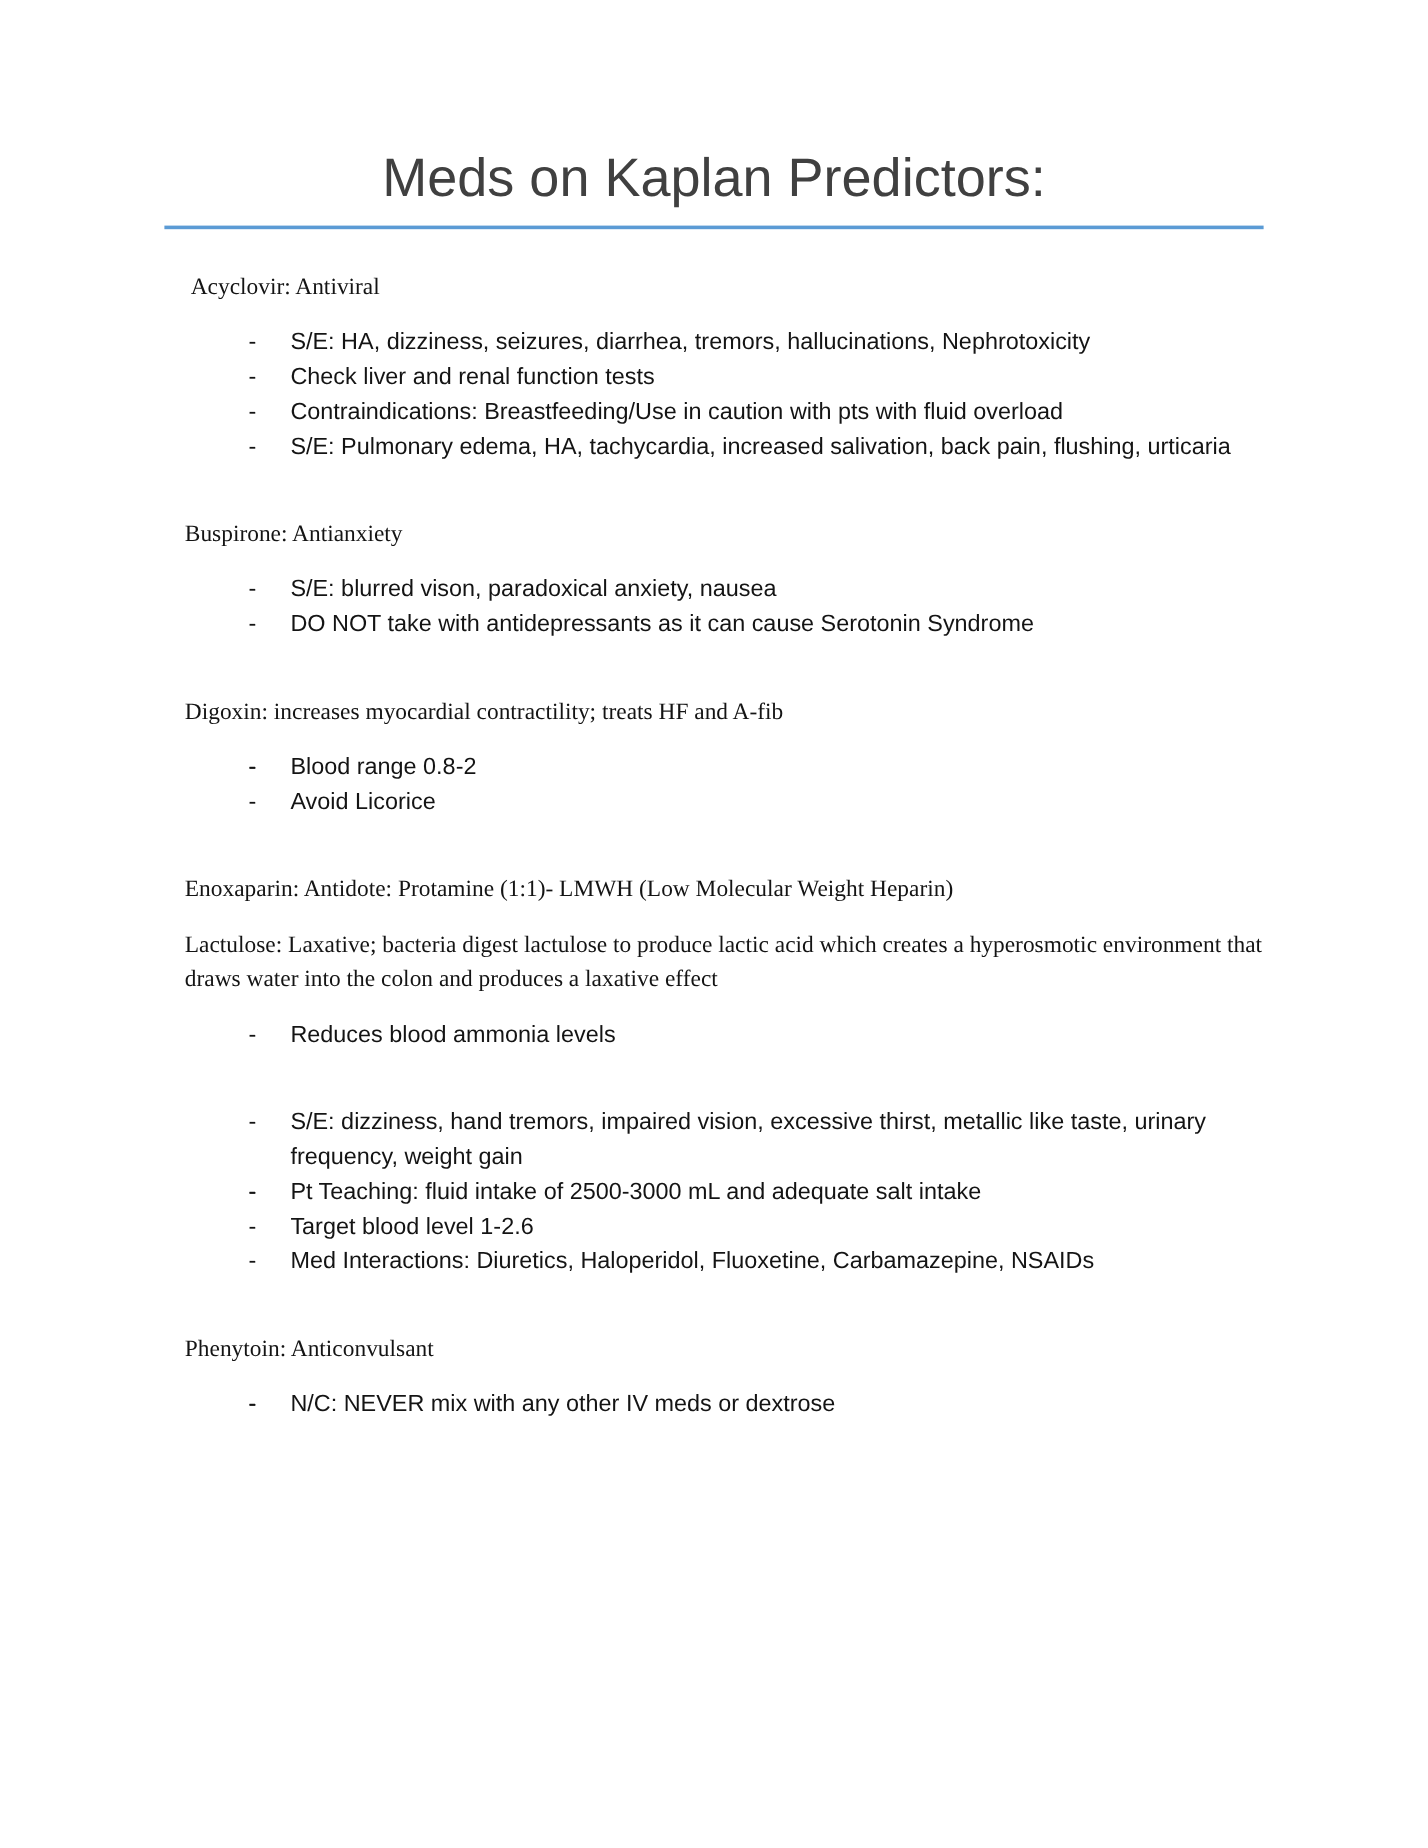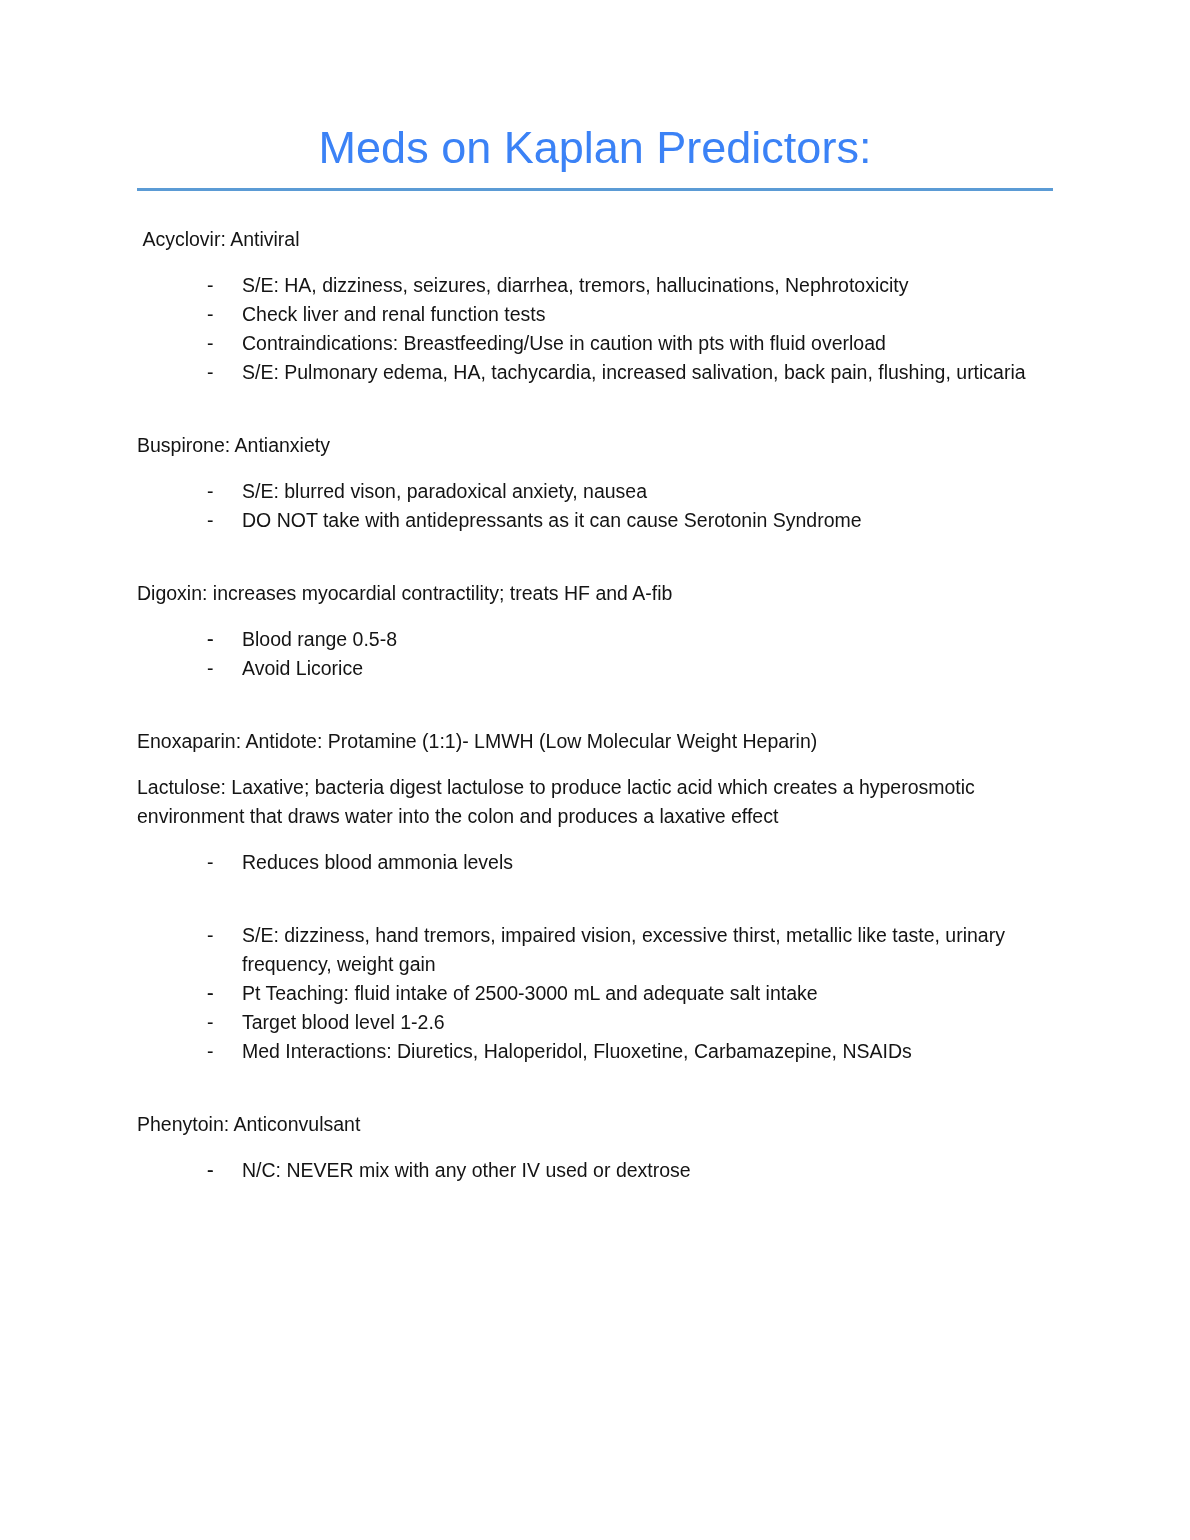--- a/index.html
+++ b/index.html
@@ -26,22 +26,23 @@
     padding-bottom: 12px;
     border-bottom: 3px solid #5B9BD5;
     margin: 0 0 34px 0;
   }
   .section {
     margin: 0;
   }
   .section-heading {
     font-size: 19.5px;
     line-height: 29px;
-    margin: 0 0 17px 0;
+    margin: 0 0 17px 17px;
     white-space: pre-wrap;
+    font-family: Liberation Serif, serif;
   }
   .bullet-list {
     margin: 0 0 44px 0;
   }
   .section.no-bullets .bullet-list {
     margin: 0;
   }
   .bullet-item {
     position: relative;
     font-size: 19.5px;
@@ -52,21 +53,21 @@
     position: absolute;
     left: 70px;
     top: 0;
   }
 </style>
 </head>
 <body>
 
 <div class="page">
 
-  <h1 class="doc-title" style="color:#3b82f6;">Meds on Kaplan Predictors:</h1>
+  <h1 class="doc-title" style="color:#404040;">Meds on Kaplan Predictors:</h1>
 
   <div class="section">
     <div class="section-heading"> Acyclovir: Antiviral</div>
     <div class="bullet-list">
       <div class="bullet-item"><span class="bullet-marker">-</span><span>S/E: HA, dizziness, seizures, diarrhea, tremors, hallucinations, Nephrotoxicity</span></div>
       <div class="bullet-item"><span class="bullet-marker">-</span><span>Check liver and renal function tests</span></div>
       <div class="bullet-item"><span class="bullet-marker">-</span><span>Contraindications: Breastfeeding/Use in caution with pts with fluid overload</span></div>
       <div class="bullet-item"><span class="bullet-marker">-</span><span>S/E: Pulmonary edema, HA, tachycardia, increased salivation, back pain, flushing, urticaria</span></div>
     </div>
   </div>
@@ -76,21 +77,21 @@
     <div class="bullet-list">
       <div class="bullet-item"><span class="bullet-marker">-</span><span>S/E: blurred vison, paradoxical anxiety, nausea</span></div>
       <div class="bullet-item"><span class="bullet-marker">-</span><span>DO NOT take with antidepressants as it can cause Serotonin Syndrome</span></div>
     </div>
   </div>
 
   <div class="section">
     <div class="section-heading">Digoxin: increases myocardial contractility; treats HF and A-fib</div>
     <div class="bullet-list">
       <div class="bullet-item"><span class="bullet-marker">-</span></div>
-      <div class="bullet-item"><span class="bullet-marker">-</span><span>Blood range 0.5-8</span></div>
+      <div class="bullet-item"><span class="bullet-marker">-</span><span>Blood range 0.8-2</span></div>
       <div class="bullet-item"><span class="bullet-marker">-</span><span>Avoid Licorice</span></div>
     </div>
   </div>
 
   <div class="section no-bullets">
     <div class="section-heading">Enoxaparin: Antidote: Protamine (1:1)- LMWH (Low Molecular Weight Heparin)</div>
     <div class="bullet-list"></div>
   </div>
 
   <div class="section">
@@ -107,17 +108,17 @@
       <div class="bullet-item"><span class="bullet-marker">-</span><span>Pt Teaching: fluid intake of 2500-3000 mL and adequate salt intake</span></div>
       <div class="bullet-item"><span class="bullet-marker">-</span><span>Target blood level 1-2.6</span></div>
       <div class="bullet-item"><span class="bullet-marker">-</span><span>Med Interactions: Diuretics, Haloperidol, Fluoxetine, Carbamazepine, NSAIDs</span></div>
     </div>
   </div>
 
   <div class="section">
     <div class="section-heading">Phenytoin: Anticonvulsant</div>
     <div class="bullet-list">
       <div class="bullet-item"><span class="bullet-marker">-</span></div>
-      <div class="bullet-item"><span class="bullet-marker">-</span><span>N/C: NEVER mix with any other IV used or dextrose</span></div>
+      <div class="bullet-item"><span class="bullet-marker">-</span><span>N/C: NEVER mix with any other IV meds or dextrose</span></div>
     </div>
   </div>
 
 </div>
 
 </body></html>

